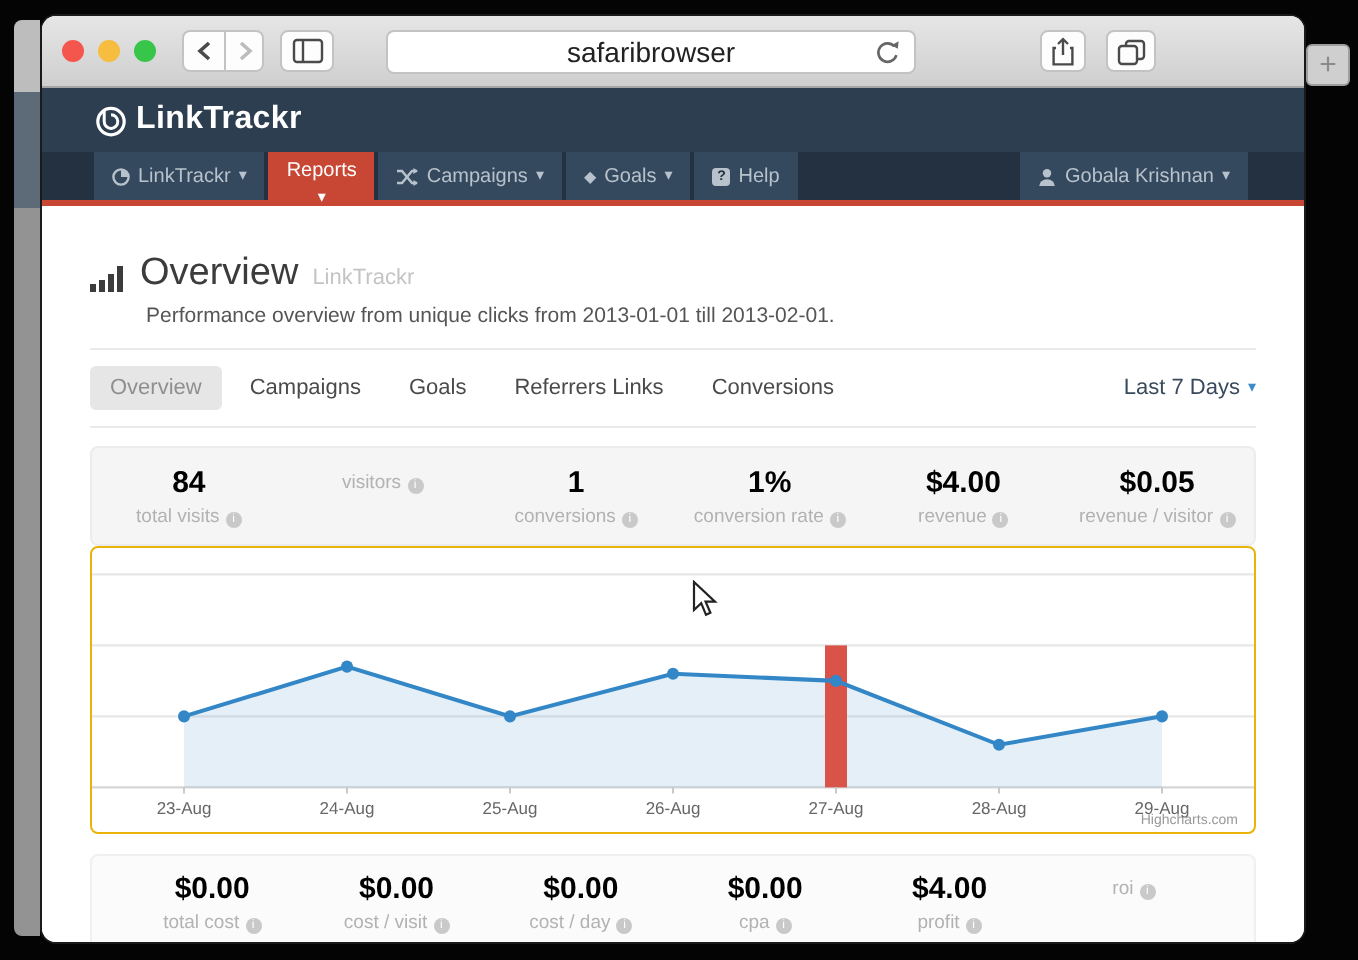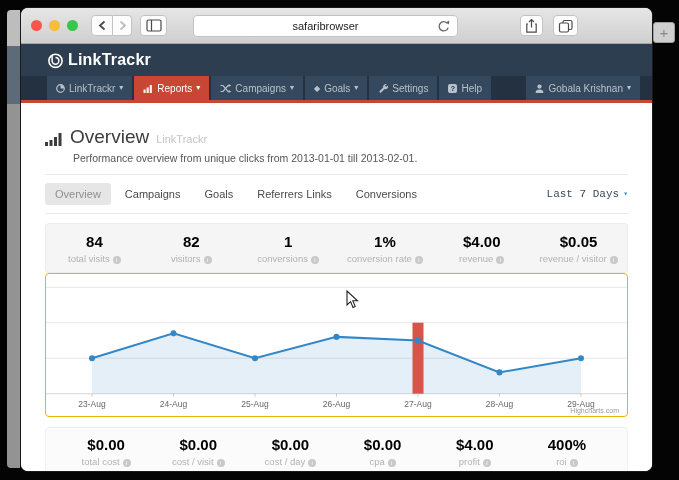--- a/index.html
+++ b/index.html
@@ -23,49 +23,49 @@
   .titlebar{height:36px;background:linear-gradient(#e6e6e6,#cfcfcf);border-bottom:1px solid #a6a6a6;
             display:flex;align-items:center;box-sizing:border-box;padding:0 8px 0 10px;}
   .light{width:11px;height:11px;border-radius:50%;margin-right:7px;flex:none;}
   .tb-btn{background:#fdfdfd;border:1px solid #c3c3c3;border-radius:4px;height:21px;
           display:flex;align-items:center;justify-content:center;box-sizing:border-box;flex:none;}
   .btn-back{width:22px;margin-left:6px;border-radius:4px 0 0 4px;}
   .btn-fwd{width:19px;border-left:none;border-radius:0 4px 4px 0;}
   .btn-sidebar{width:27px;margin-left:8px;}
   .addr{position:relative;width:265px;height:22px;margin-left:26px;background:#fff;
         border:1px solid #c3c3c3;border-radius:4px;display:flex;align-items:center;
-        justify-content:center;font-size:11px;color:#222;box-sizing:border-box;flex:none;}
+        justify-content:center;font-size:14px;color:#222;box-sizing:border-box;flex:none;}
   .addr .refresh{position:absolute;right:6px;top:3px;}
   .btn-share{width:23px;margin-left:62px;}
   .btn-tabs{width:25px;margin-left:10px;}
 
   
   .app-header{background:#2d3e50;height:32px;display:flex;align-items:center;padding-left:26px;}
   .logo{display:flex;align-items:center;gap:4px;color:#fff;font-size:16px;font-weight:bold;letter-spacing:.2px;}
   .navbar{background:#233140;height:24px;display:flex;align-items:stretch;padding-left:26px;
           font-size:10px;color:#b8c2cc;}
   .nav-item{background:#34495e;display:flex;align-items:center;gap:4px;padding:0 9px;margin-right:2px;cursor:pointer;white-space:nowrap;}
-  .nav-item.active{background:#c74634;color:#fff;}
-  .nav-user{margin-left:auto;margin-right:12px;}
+  .nav-item.active{background:#c74634;color:#fff;flex-direction:column;}
+  .nav-user{margin-left:auto;margin-right:28px;}
   .caret{font-size:8px;line-height:1;}
   .red-line{height:3px;background:#c74634;}
 
   
   .main{padding:0 24px;background:#fff;}
   .page-header{padding-top:23px;padding-bottom:10px;border-bottom:1px solid #eaeaea;}
   .title-row{display:flex;align-items:baseline;gap:7px;}
   .title-icon{align-self:center;margin-top:3px;}
   .page-title{font-size:19px;color:#3c3c3c;}
   .title-suffix{font-size:11px;color:#c4c4c4;}
   .subtitle{font-size:10.5px;color:#555;margin-top:4px;padding-left:28px;}
 
   .tabbar{display:flex;align-items:center;border-bottom:1px solid #eaeaea;padding:8px 0;font-size:11px;color:#4a4a4a;}
   .tab{padding:5px 10px;border-radius:3px;margin-right:4px;cursor:pointer;white-space:nowrap;}
   .tab.active{background:#e6e6e6;color:#8f8f8f;}
-  .period{margin-left:auto;color:#39495c;cursor:pointer;display:flex;align-items:center;gap:4px;font-family:Liberation Mono, monospace;}
+  .period{margin-left:auto;color:#39495c;cursor:pointer;display:flex;align-items:center;gap:4px;}
   .period .caret{color:#3d8bcd;}
 
   .stats{display:flex;background:#f5f5f6;border:1px solid #ececec;border-radius:4px;margin-top:9px;padding:9px 0 8px;}
   .stats.bottom{background:#fbfbfb;border-color:#f0f0f0;margin-top:10px;padding:8px 14px 7px;}
   .stat{flex:1;text-align:center;}
   .stat-value{font-size:15px;font-weight:bold;color:#000000;}
   .stat-label{font-size:9.5px;color:#b2b2b2;margin-top:3px;}
   .info{display:inline-block;width:8px;height:8px;border-radius:50%;background:#c9c9c9;color:#fff;
         font-size:6px;line-height:8px;text-align:center;margin-left:3px;}
 
@@ -169,26 +169,20 @@
           <path d="M8.7 0 L11 1.5 L8.7 3 Z" fill="#b8c2cc"></path>
           <path d="M8.7 6 L11 7.5 L8.7 9 Z" fill="#b8c2cc"></path>
         </svg>
       <span>Campaigns</span>
       <span class="caret">▾</span>
     </span>
     <span class="nav-item">
       <span style="font-size:8px;">◆</span>
       <span>Goals</span>
       <span class="caret">▾</span>
-    </span>
-    <span class="nav-item">
-      <svg width="10" height="10" viewBox="0 0 10 10">
-          <path d="M9 1.2 A2.8 2.8 0 0 0 5.2 4.6 L1.2 8.6 L2.6 10 L6.6 6 A2.8 2.8 0 0 0 10 2.2 L8.2 4 L6.8 2.6 Z" fill="#b8c2cc"></path>
-        </svg>
-      <span>Settings</span>
     </span>
     <span class="nav-item">
       <span style="display:inline-block;width:9px;height:9px;border-radius:2px;background:#b8c2cc;color:#233140;font-size:7px;font-weight:bold;line-height:9px;text-align:center;">?</span>
       <span>Help</span>
     </span>
     <span class="nav-item nav-user">
       <svg width="9" height="9" viewBox="0 0 9 9">
           <circle cx="4.5" cy="2.6" r="2.1" fill="#b8c2cc"></circle>
           <path d="M0.6 9 a3.9 3.4 0 0 1 7.8 0 Z" fill="#b8c2cc"></path>
         </svg>
@@ -225,21 +219,20 @@
         <span class="caret">▾</span>
       </span>
     </div>
 
     <div class="stats">
       <div class="stat">
         <div class="stat-value">84</div>
         <div class="stat-label"><span>total visits</span><span class="info">i</span></div>
       </div>
       <div class="stat">
-        <div class="stat-value">82</div>
         <div class="stat-label"><span>visitors</span><span class="info">i</span></div>
       </div>
       <div class="stat">
         <div class="stat-value">1</div>
         <div class="stat-label"><span>conversions</span><span class="info">i</span></div>
       </div>
       <div class="stat">
         <div class="stat-value">1%</div>
         <div class="stat-label"><span>conversion rate</span><span class="info">i</span></div>
       </div>
@@ -302,21 +295,20 @@
       </div>
       <div class="stat">
         <div class="stat-value">$0.00</div>
         <div class="stat-label"><span>cpa</span><span class="info">i</span></div>
       </div>
       <div class="stat">
         <div class="stat-value">$4.00</div>
         <div class="stat-label"><span>profit</span><span class="info">i</span></div>
       </div>
       <div class="stat">
-        <div class="stat-value">400%</div>
         <div class="stat-label"><span>roi</span><span class="info">i</span></div>
       </div>
     </div>
 
   </div>
 </div>
 
 <span class="cursor">
   <svg width="13" height="19" viewBox="0 0 13 19">
       <path d="M1 1 L1 15 L4.6 11.6 L7 17.4 L9.2 16.4 L6.8 10.8 L11.5 10.8 Z" fill="#fff" stroke="#222" stroke-width="1.1"></path>

